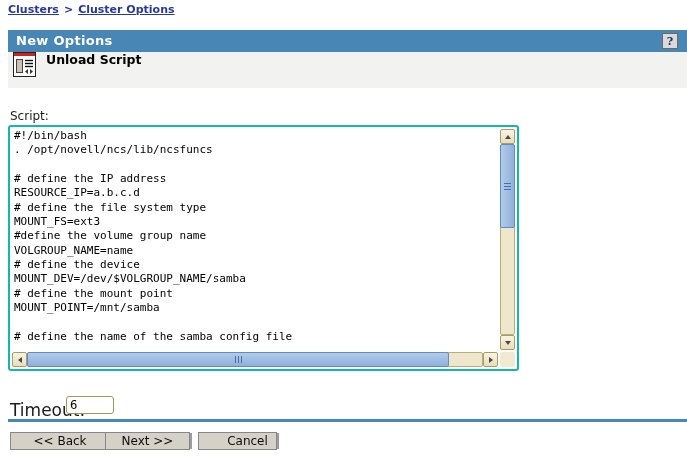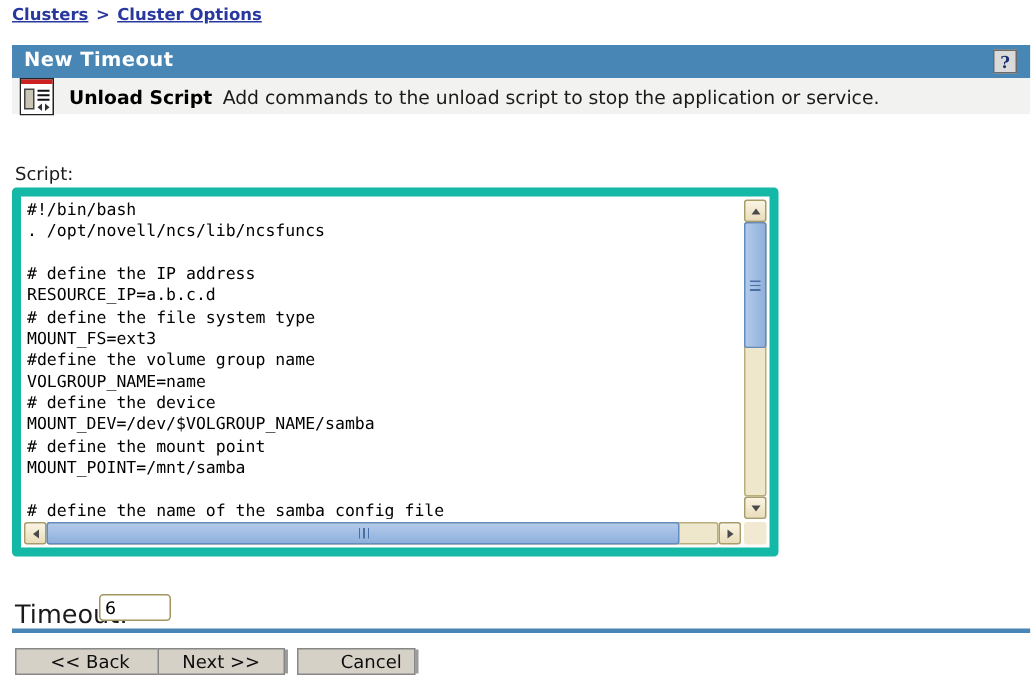--- a/index.html
+++ b/index.html
@@ -11,28 +11,28 @@
   .breadcrumb { position: absolute; left: 8px; top: 3px; font-size: 11px; font-weight: bold; color: #28389e; text-align: center; }
   .breadcrumb a { color: #28389e; text-decoration: underline; cursor: pointer; }
   .breadcrumb .sep { margin: 0 5px; text-decoration: none; }
 
   
   .titlebar { position: absolute; left: 8px; right: 0; top: 30px; height: 22px; background: #4886b5; }
   .titlebar .title { position: absolute; left: 8px; top: 0; line-height: 22px; color: #ffffff; font-weight: bold; font-size: 13px; letter-spacing: 0.3px; }
   .helpbtn { position: absolute; right: 9px; top: 3px; width: 16px; height: 16px; background: #dadada; border: 1px solid #6a6a6a; font-family: "DejaVu Serif", serif; font-weight: bold; font-size: 11px; color: #1c2f6e; line-height: 13px; text-align: center; cursor: pointer; padding: 0; }
 
   
-  .stepband { position: absolute; left: 8px; right: 0; top: 52px; height: 24px; background: #f2f2f1; display: flex; align-items: center; padding-left: 5px; }
+  .stepband { position: absolute; left: 8px; right: 0; top: 52px; height: 36px; background: #f2f2f1; display: flex; padding-left: 5px; }
   .stepicon { width: 23px; height: 25px; margin-right: 10px; flex: 0 0 auto; }
   .steptitle { font-weight: bold; font-size: 12.5px; color: #000; margin-right: 7px; white-space: nowrap; }
   .stepdesc { font-size: 12.5px; color: #1a1a1a; white-space: nowrap; }
 
   
   .scriptlabel { position: absolute; left: 10px; top: 109px; font-size: 12px; color: #1b1b1b; }
-  .scriptbox { position: absolute; left: 8px; top: 125px; width: 511px; height: 246px; background: #fff; border: 6px solid #14b8a6; border-radius: 3px; }
+  .scriptbox { position: absolute; left: 8px; top: 125px; width: 511px; height: 246px; background: #fff; border: 2px solid #14b8a6; border-radius: 3px; }
   .scripttext { position: absolute; left: 4px; top: 2px; right: 21px; bottom: 19px; overflow: hidden; font-family: "DejaVu Sans Mono", "Liberation Mono", monospace; font-size: 11px; line-height: 14.35px; color: #000; white-space: pre; }
 
   
   .vscroll { position: absolute; top: 2px; right: 2px; bottom: 19px; width: 15px; display: flex; flex-direction: column; }
   .hscroll { position: absolute; left: 2px; right: 19px; bottom: 2px; height: 15px; display: flex; flex-direction: row; }
   .sbtn { background: linear-gradient(#faf4e3, #e9ddba); border: 1px solid #a89c6a; border-radius: 2px; display: flex; align-items: center; justify-content: center; flex: 0 0 auto; cursor: pointer; }
   .vscroll .sbtn { width: 15px; height: 15px; }
   .hscroll .sbtn { width: 15px; height: 15px; }
   .vtrack { flex: 1; background: #efe7cb; border: 1px solid #b9ad7c; border-radius: 2px; position: relative; }
   .htrack { flex: 1; background: #efe7cb; border: 1px solid #b9ad7c; border-radius: 2px; position: relative; }
@@ -66,39 +66,38 @@
 </head>
 <body>
 
 <div class="canvas">
 
   <div class="breadcrumb">
     <a>Clusters</a><span class="sep">&gt;</span><a>Cluster Options</a>
   </div>
 
   <div class="titlebar">
-    <span class="title">New Timeout</span>
+    <span class="title">New Options</span>
     <button class="helpbtn">
       <span>?</span>
     </button>
   </div>
 
   <div class="stepband">
     <svg class="stepicon" viewBox="0 0 23 25" xmlns="http://www.w3.org/2000/svg">
       <rect x="0.5" y="0.5" width="22" height="24" fill="#ffffff" stroke="#222222"></rect>
       <rect x="1" y="1" width="21" height="3" fill="#cc2222"></rect>
       <rect x="3.5" y="7.5" width="6" height="13" fill="#c9c4b4" stroke="#444444"></rect>
       <line x1="12" y1="8.5" x2="20" y2="8.5" stroke="#111111" stroke-width="1.4"></line>
       <line x1="12" y1="11.5" x2="20" y2="11.5" stroke="#111111" stroke-width="1.4"></line>
       <line x1="12" y1="14.5" x2="20" y2="14.5" stroke="#111111" stroke-width="1.4"></line>
       <path d="M15 17 L12 19.5 L15 22 Z" fill="#333333"></path>
       <path d="M17 17 L20 19.5 L17 22 Z" fill="#333333"></path>
     </svg>
     <span class="steptitle">Unload Script</span>
-    <span class="stepdesc">Add commands to the unload script to stop the application or service.</span>
   </div>
 
   <div class="scriptlabel">Script:</div>
 
   <div class="scriptbox">
     <pre class="scripttext">#!/bin/bash
 . /opt/novell/ncs/lib/ncsfuncs
 
 # define the IP address
 RESOURCE_IP=a.b.c.d

